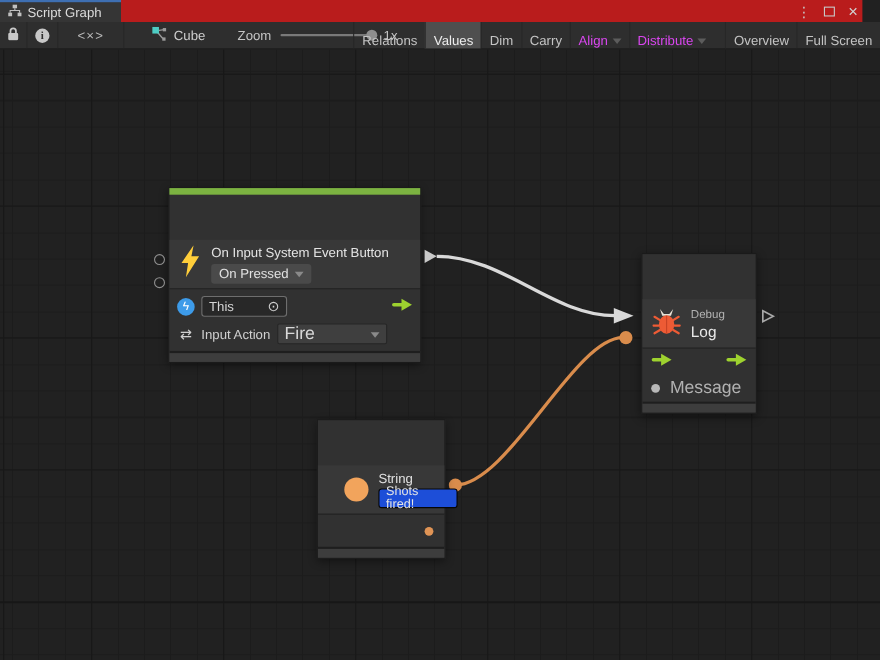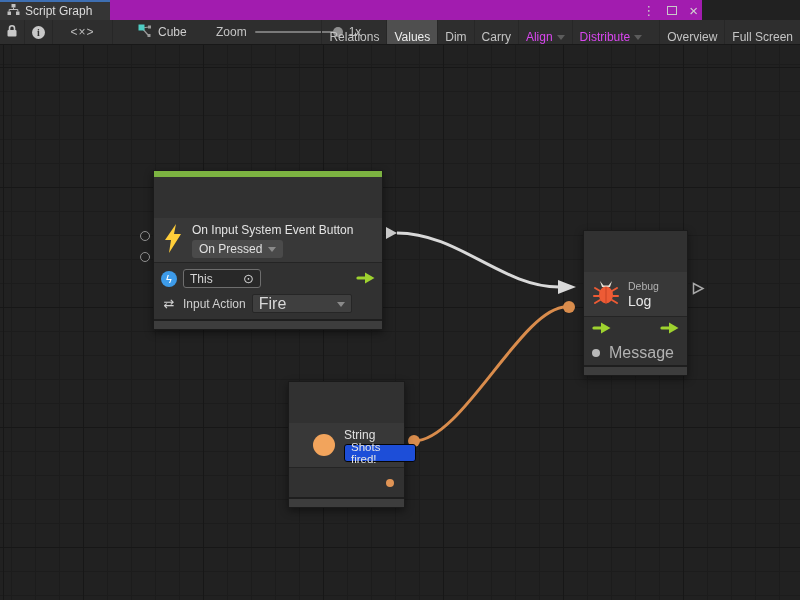--- a/index.html
+++ b/index.html
@@ -1,20 +1,20 @@
 <!DOCTYPE html>
 <html><head>
 <meta charset="utf-8">
 <style>
   * { margin:0; padding:0; box-sizing:border-box; }
   html,body { width:800px; height:600px; overflow:hidden; background:#212121;
               font-family:"Liberation Sans","DejaVu Sans",sans-serif; }
 
   
-  .tabbar { position:relative; width:702px; height:20px; background:#a21caf; }
+  .tabbar { position:relative; width:784px; height:20px; background:#b91c1c; }
   .tab { position:absolute; left:0; top:0; width:110px; height:20px; background:#353535;
          border-top:2px solid #3e6fb2; display:flex; align-items:center; gap:5px;
          padding-left:7px; color:#dcdcdc; font-size:12px; }
   .win-controls { position:absolute; right:4px; top:0; height:20px; display:flex;
                   align-items:center; gap:12px; color:#c8c8c8; }
   .win-more { font-size:13px; line-height:1; }
   .win-max  { width:10px; height:9px; border:1.5px solid #c8c8c8; display:inline-block; }
   .win-close{ font-size:15px; line-height:1; color:#d2d2d2; }
 
   

